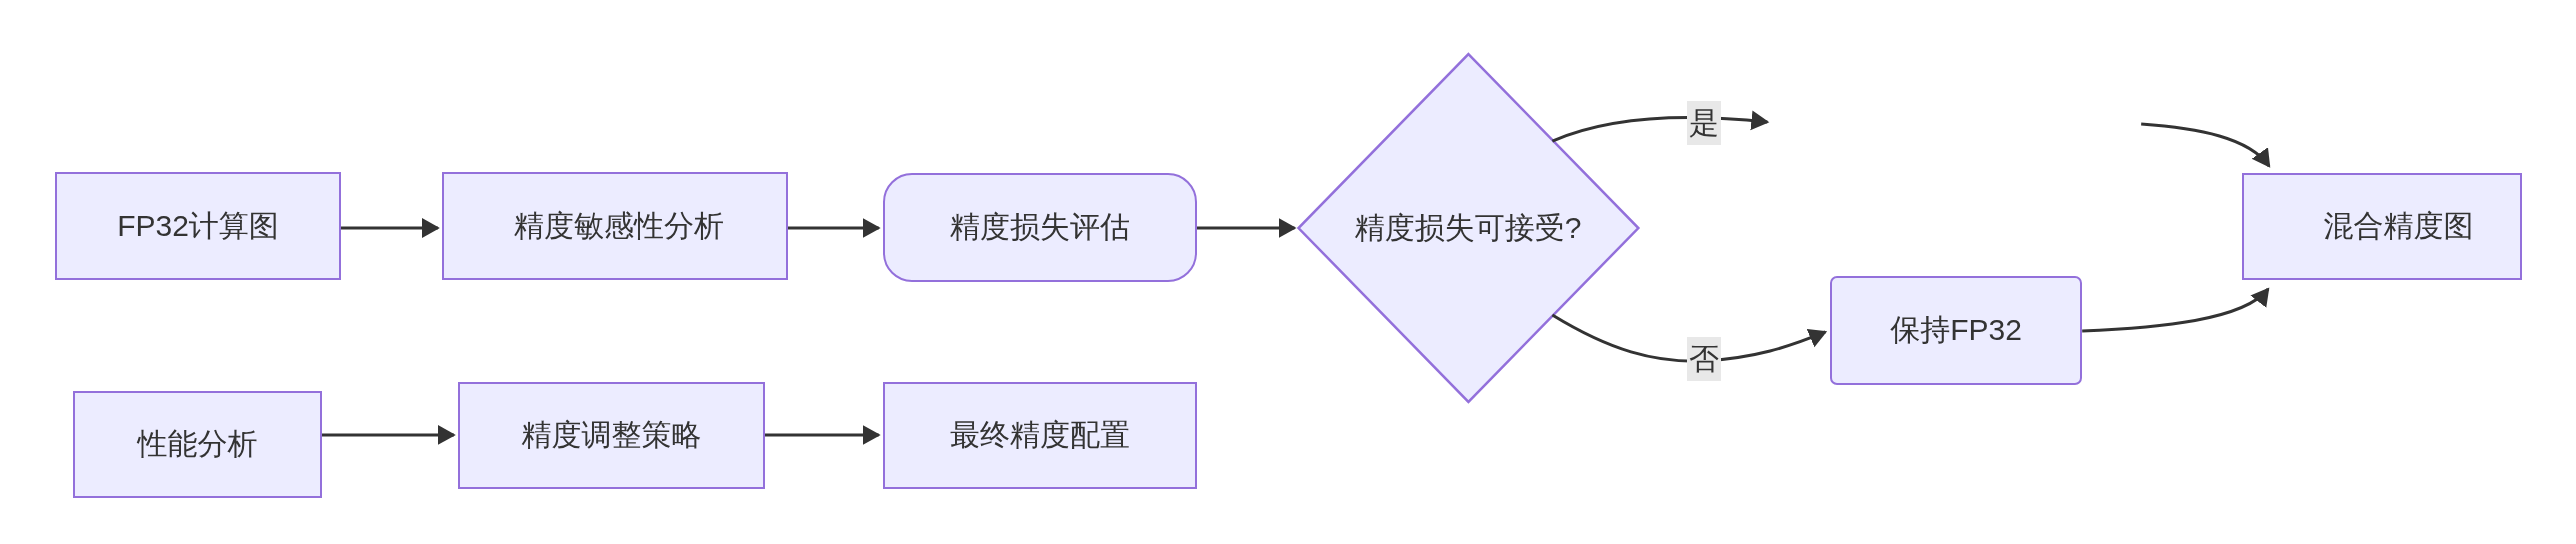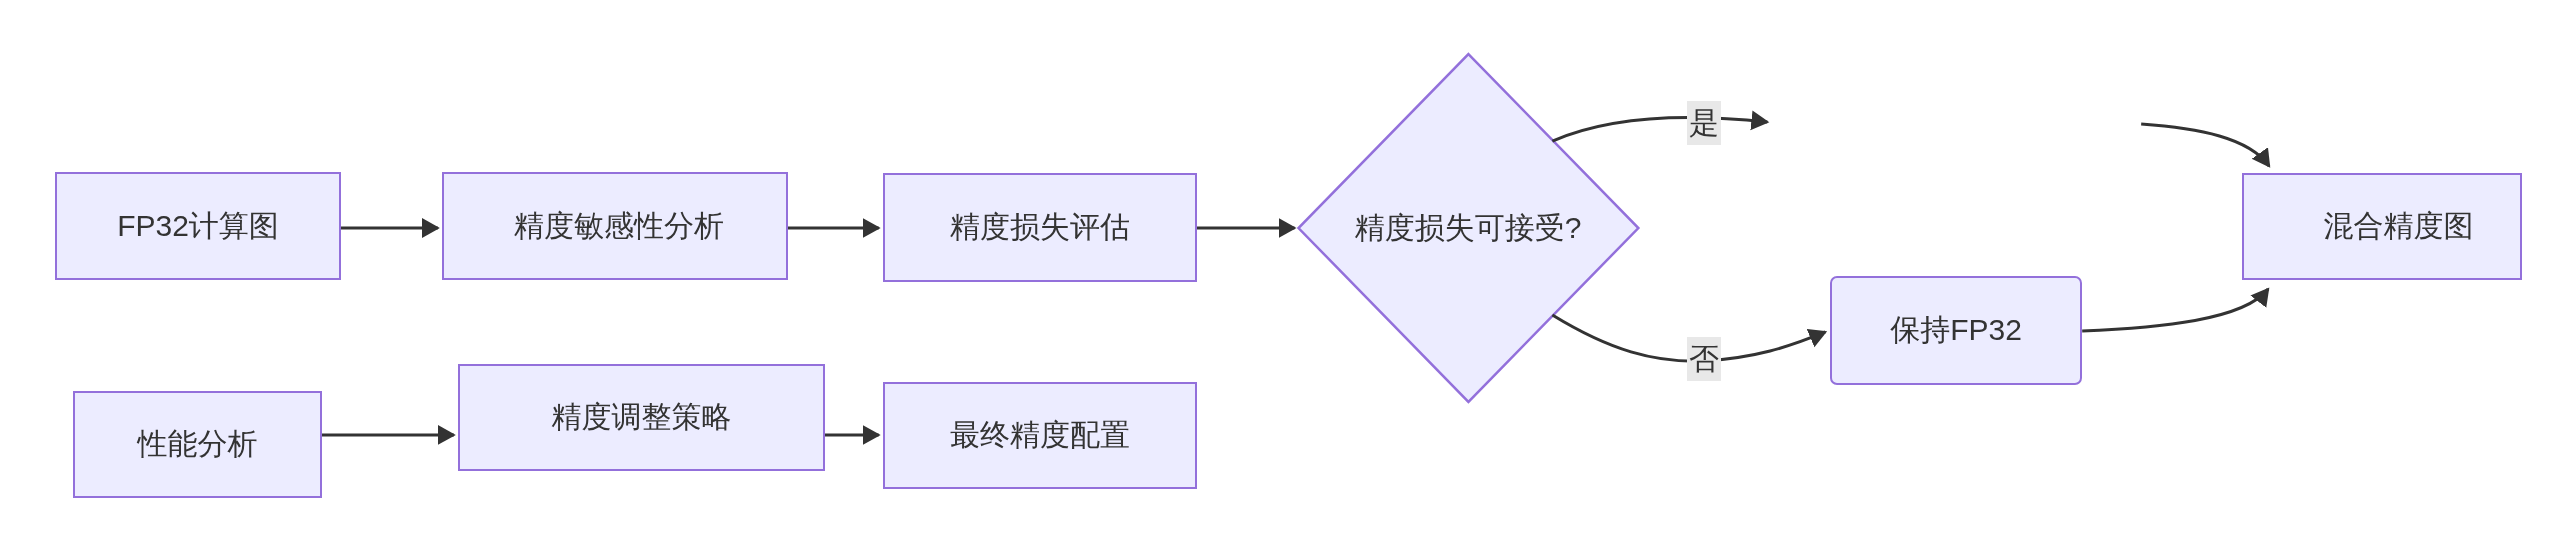--- a/index.html
+++ b/index.html
@@ -54,26 +54,26 @@
     color: var(--text, #333);
     font-size: 30px;
     line-height: 1;
     padding: 7px 2px;
     text-align: center;
     white-space: nowrap;
   }
   
   .n-fp32-graph  { left: 55px;   top: 172px; width: 286px; height: 108px; }
   .n-sensitivity { left: 442px;  top: 172px; width: 346px; height: 108px; padding-left: 8px; }
-  .n-loss-eval   { left: 883px;  top: 173px; width: 314px; height: 109px; }
+  .n-loss-eval   { left: 883px;  top: 173px; width: 314px; height: 109px; border-radius: 29px; }
   .n-convert     { left: 1772px; top: 69px;  width: 369px; height: 108px; }
   .n-keep        { left: 1830px; top: 276px; width: 252px; height: 109px; border-radius: 7px; }
   .n-mixed       { left: 2242px; top: 173px; width: 280px; height: 107px; padding-left: 33px; }
   .n-perf        { left: 73px;   top: 382px; width: 249px; height: 107px; margin-top: 9px; }
-  .n-strategy    { left: 458px;  top: 364px; width: 367px; height: 107px; }
+  .n-strategy    { left: 458px;  top: 382px; width: 307px; height: 107px; }
   .n-final       { left: 883px;  top: 382px; width: 314px; height: 107px; }
   .n-decision-label { left: 1318px; top: 203px; width: 300px; height: 50px; }
   .l-yes { left: 1687px; top: 101px; }
   .l-no  { left: 1687px; top: 337px; }
 </style>
 </head>
 <body>
 
 <div class="canvas">
 

